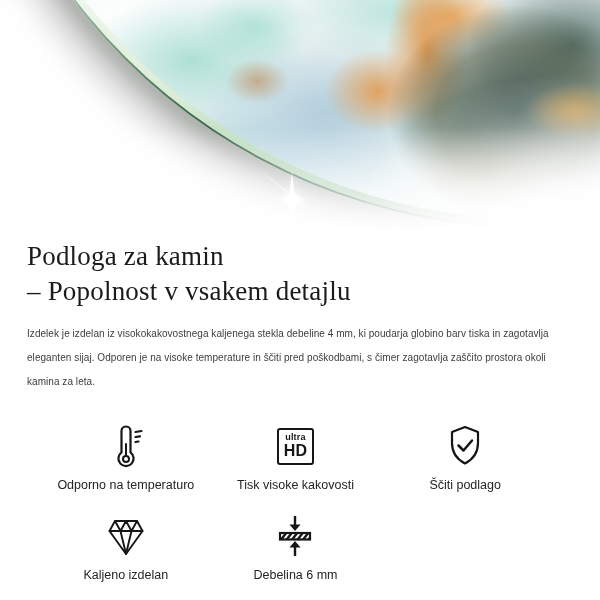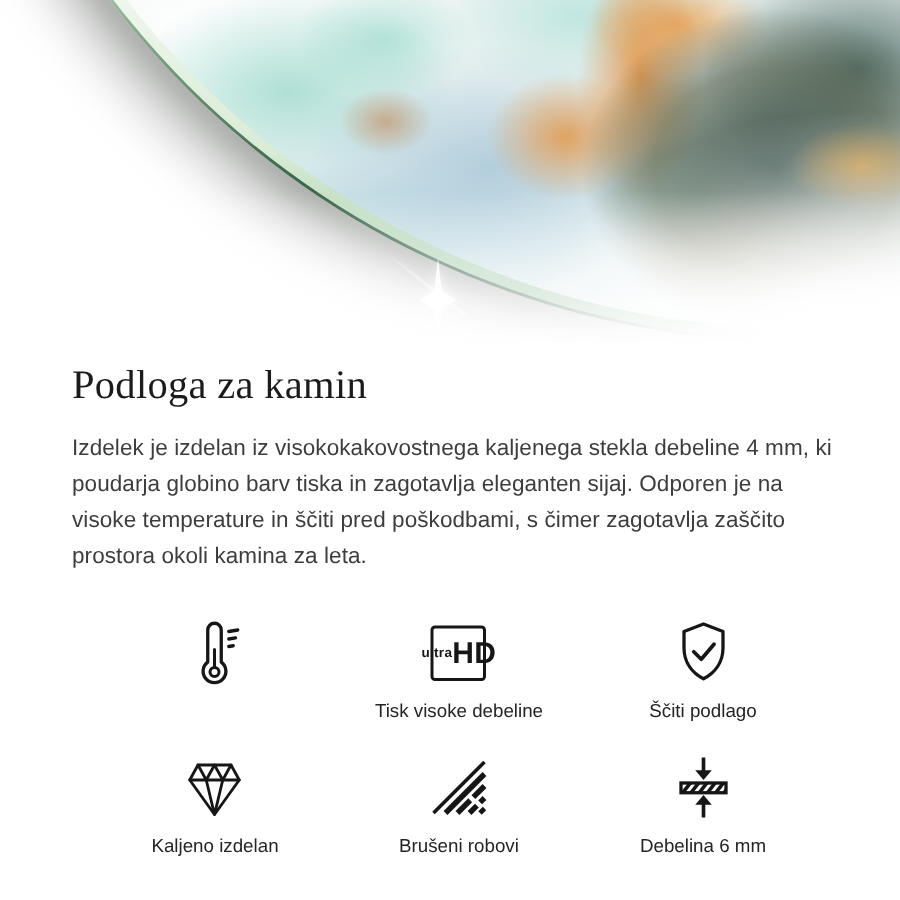--- a/index.html
+++ b/index.html
@@ -51,48 +51,48 @@
       linear-gradient(180deg, rgba(255,255,255,0) 54%, rgba(255,255,255,.72) 84%, #ffffff 98%);
   }
   .light-streak{
     position:absolute;left:247px;top:197px;width:96px;height:2px;
     background:linear-gradient(90deg, rgba(255,255,255,0), rgba(255,255,255,.9), rgba(255,255,255,0));
     transform:rotate(38deg);opacity:.75;
   }
   .sparkle{position:absolute;left:278px;top:172px;filter:drop-shadow(0 0 4px rgba(255,255,255,.95));}
 
   
-  .content{position:relative;padding:0 36px 0 48px;}
+  .content{position:relative;padding:0 36px 0 27px;}
   .title{
     margin:3px 0 0 0;
     font-family:"Liberation Serif", serif;font-weight:400;
     font-size:27px;line-height:35px;color:#1b1b1b;letter-spacing:.2px;
   }
   .title .h-line{display:block;}
   .description{
     margin:13px 0 0 0;max-width:522px;
-    font-size:15px;line-height:24px;color:#3d3d3d;letter-spacing:.05px;
+    font-size:10px;line-height:24px;color:#3d3d3d;letter-spacing:.05px;
   }
 
   
   .features{
     display:grid;grid-template-columns:repeat(3,1fr);
     row-gap:20px;margin-top:28px;padding:0 14px;
   }
   .feature{display:flex;flex-direction:column;align-items:center;}
   .ficon{height:48px;display:flex;align-items:center;justify-content:center;}
   .flabel{margin-top:8px;font-size:12.5px;color:#242424;white-space:nowrap;}
 
   .uhd-box{
     width:33px;height:33px;border:2.5px solid #161616;border-radius:3px;
-    display:flex;flex-direction:row;align-items:center;justify-content:center;
+    display:flex;flex-direction:column;align-items:center;justify-content:center;
     color:#161616;line-height:1;
   }
   .uhd-top{font-size:9px;font-weight:600;letter-spacing:.2px;}
-  .uhd-bottom{font-size:20px;font-weight:800;margin-top:1px;letter-spacing:.3px;}
+  .uhd-bottom{font-size:16px;font-weight:800;margin-top:1px;letter-spacing:.3px;}
 </style>
 </head>
 <body>
 
 <div class="page">
 
   <div class="hero">
     <div class="glass-outer">
       <div class="glass-mid">
         <div class="glass-inner"></div>
@@ -102,46 +102,48 @@
     <svg class="sparkle" width="28" height="56" viewBox="0 0 28 56">
       <polygon points="14,0 16.5,22 26,28 16.5,34 14,56 11.5,34 2,28 11.5,22" fill="#ffffff" opacity="0.95"></polygon>
       <circle cx="14" cy="28" r="2.2" fill="#ffffff"></circle>
     </svg>
     <div class="hero-fade"></div>
   </div>
 
   <div class="content">
     <h1 class="title">
       <span class="h-line">Podloga za kamin</span>
+      <span class="h-line">– Popolnost v vsakem detajlu</span>
     </h1>
     <p class="description">Izdelek je izdelan iz visokokakovostnega kaljenega stekla debeline 4 mm, ki poudarja globino barv tiska in zagotavlja eleganten sijaj. Odporen je na visoke temperature in ščiti pred poškodbami, s čimer zagotavlja zaščito prostora okoli kamina za leta.</p>
 
     <div class="features">
 
       <div class="feature">
         <div class="ficon">
           <svg width="48" height="48" viewBox="0 0 48 48" fill="none" stroke="#161616" stroke-width="2.2" stroke-linecap="round" stroke-linejoin="round">
             <path d="M19.5 9 a4.5 4.5 0 0 1 9 0 v21.4 a7.6 7.6 0 1 1 -9 0 Z"></path>
             <circle cx="24" cy="37" r="3" stroke-width="2"></circle>
             <line x1="24" y1="22" x2="24" y2="33.5" stroke-width="2"></line>
             <line x1="33.5" y1="10" x2="39.5" y2="9"></line>
             <line x1="33.5" y1="15" x2="38" y2="14.3"></line>
             <line x1="33.5" y1="20" x2="36.5" y2="19.5"></line>
           </svg>
         </div>
+        <div class="flabel">Odporno na temperaturo</div>
       </div>
 
       <div class="feature">
         <div class="ficon">
           <div class="uhd-box">
             <span class="uhd-top">ultra</span>
             <span class="uhd-bottom">HD</span>
           </div>
         </div>
-        <div class="flabel">Tisk visoke debeline</div>
+        <div class="flabel">Tisk visoke kakovosti</div>
       </div>
 
       <div class="feature">
         <div class="ficon">
           <svg width="48" height="48" viewBox="0 0 48 48" fill="none" stroke="#161616" stroke-width="2.2" stroke-linecap="round" stroke-linejoin="round">
             <path d="M24 5 L37 10 V21 C37 30.5 31.5 37.6 24 41.5 C16.5 37.6 11 30.5 11 21 V10 Z"></path>
             <path d="M17.5 23.5 L22.5 28.5 L31 18.5" stroke-width="2.5"></path>
           </svg>
         </div>
         <div class="flabel">Ščiti podlago</div>
@@ -152,32 +154,20 @@
           <svg width="48" height="48" viewBox="0 0 48 48" fill="none" stroke="#161616" stroke-width="1.9" stroke-linecap="round" stroke-linejoin="round">
             <path d="M24 42 L7.5 19 L13 9 H35 L40.5 19 Z"></path>
             <line x1="7.5" y1="19" x2="40.5" y2="19"></line>
             <polyline points="13,9 18.5,19 24,9 29.5,19 35,9"></polyline>
             <polyline points="18.5,19 24,42 29.5,19"></polyline>
           </svg>
         </div>
         <div class="flabel">Kaljeno izdelan</div>
       </div>
 
-      <div class="feature">
-        <div class="ficon">
-          <svg width="48" height="48" viewBox="0 0 48 48" fill="none" stroke="#161616" stroke-linecap="butt">
-            <line x1="7" y1="41" x2="41" y2="7" stroke-width="2.4"></line>
-            <line x1="15" y1="41" x2="41" y2="15" stroke-width="3.6"></line>
-            <line x1="23" y1="41" x2="41" y2="23" stroke-width="3.6" stroke-dasharray="12 3"></line>
-            <line x1="31" y1="41" x2="41" y2="31" stroke-width="3.6" stroke-dasharray="7 3"></line>
-            <line x1="38" y1="41" x2="41" y2="38" stroke-width="3.2"></line>
-          </svg>
-        </div>
-        <div class="flabel">Brušeni robovi</div>
-      </div>
 
       <div class="feature">
         <div class="ficon">
           <svg width="48" height="48" viewBox="0 0 48 48">
             <g fill="#161616">
               <rect x="22.8" y="4" width="2.4" height="9"></rect>
               <polygon points="18.5,12.5 29.5,12.5 24,19"></polygon>
               <polygon points="24,29 29.5,35.5 18.5,35.5"></polygon>
               <rect x="22.8" y="35" width="2.4" height="9"></rect>
             </g>

